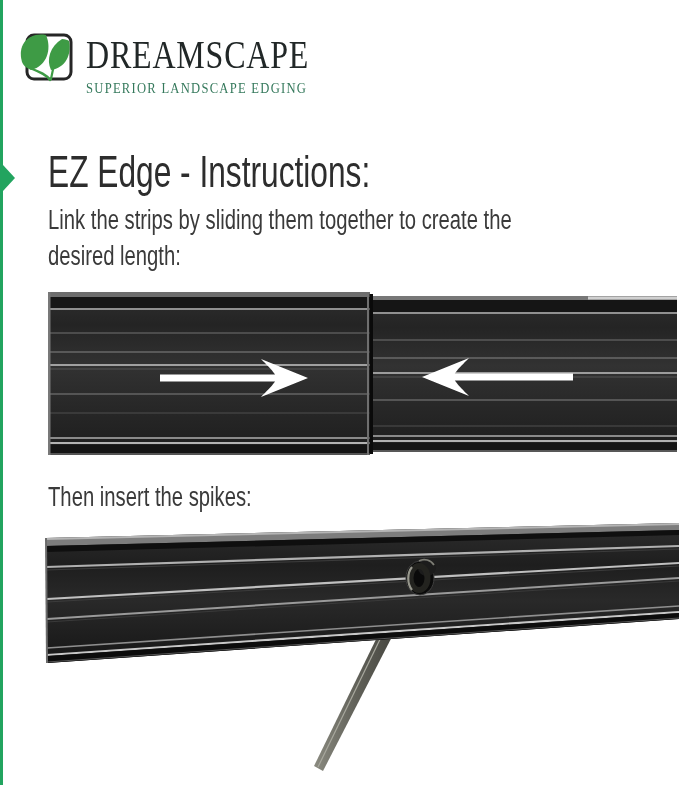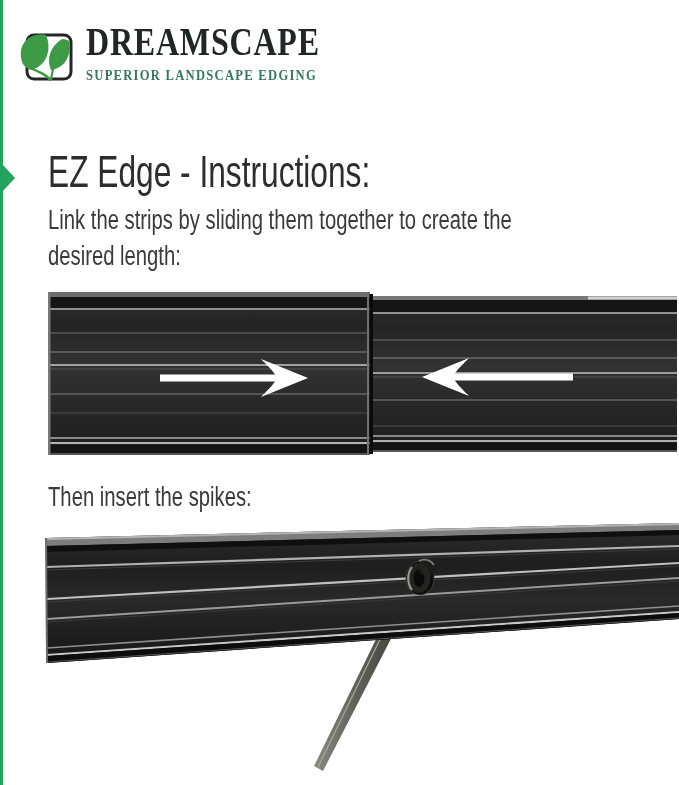--- a/index.html
+++ b/index.html
@@ -13,21 +13,21 @@
     width:679px;height:785px;position:relative;background:#ffffff;
     overflow:hidden;font-family:"Liberation Sans",sans-serif;
   }
   .accent-line{position:absolute;left:0;top:0;width:3px;height:785px;background:var(--accent-green);}
   .section-marker{
     position:absolute;left:3px;top:165px;width:0;height:0;
     border-top:13px solid transparent;border-bottom:13px solid transparent;
     border-left:12px solid var(--accent-green);
   }
   .logo-icon{position:absolute;left:16px;top:28px;width:62px;height:58px;}
-  .brand-text{position:absolute;left:86px;top:22px;font-weight:bold;}
+  .brand-text{position:absolute;left:86px;top:35px;}
   .brand-name{
     display:block;font-family:"Liberation Serif",serif;font-size:40px;line-height:1;
     color:var(--text-dark);letter-spacing:1px;white-space:nowrap;
     transform:scaleX(0.80);transform-origin:0 0;
   }
   .brand-tagline{
     display:block;font-family:"Liberation Serif",serif;font-size:15px;line-height:1;
     color:var(--tagline-green);letter-spacing:1.5px;white-space:nowrap;margin-top:6px;
     transform:scaleX(0.84);transform-origin:0 0;
   }

